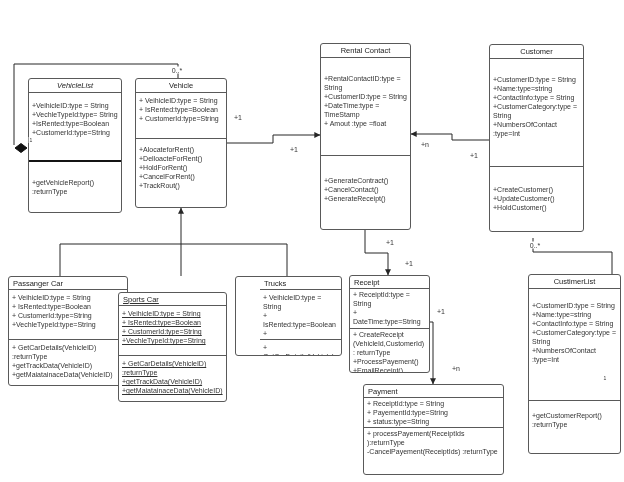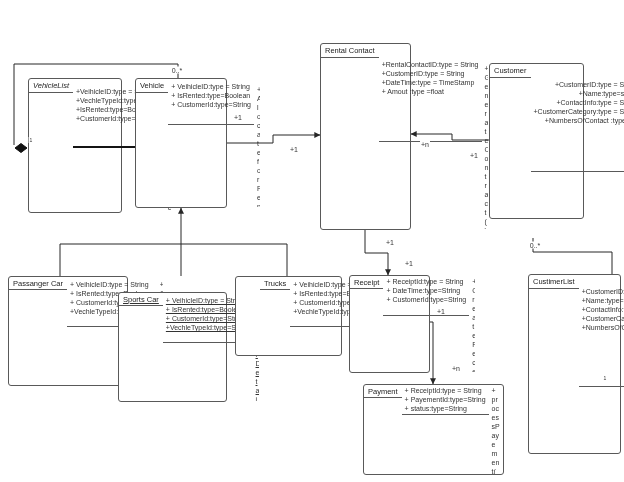--- a/index.html
+++ b/index.html
@@ -6,21 +6,21 @@
   #canvas{position:relative;width:624px;height:482px;background:#ffffff;overflow:hidden;
           font-family:"Liberation Sans",sans-serif;}
   #wires{position:absolute;left:0;top:0;width:624px;height:482px;z-index:1;}
   .wire{fill:none;stroke:#262626;stroke-width:1;}
   .diamond{fill:#111;stroke:#111;}
   .title-box{position:absolute;left:145px;top:8px;width:282px;height:29px;box-sizing:border-box;
              border:1px solid #4d4d4d;border-radius:8px;background:#fff;display:flex;
              align-items:center;justify-content:center;z-index:2;}
   .title-text{font-size:11.5px;color:#111;text-decoration:underline;text-underline-offset:2px;}
   .uml-class{position:absolute;box-sizing:border-box;background:#fff;border:1px solid #595959;
-             border-radius:3px;display:flex;flex-direction:row;color:#333;z-index:2;}
+             border-radius:3px;display:flex;flex-direction:column;color:#333;z-index:2;}
   .uml-title{flex:0 0 auto;box-sizing:border-box;display:flex;align-items:center;justify-content:center;
              border-bottom:1px solid #595959;font-size:7.5px;color:#222;padding:0 4px;overflow:hidden;}
   .uml-title.left{justify-content:flex-start;}
   .uml-attrs{flex:0 0 auto;box-sizing:border-box;border-bottom:1px solid #595959;
              font-size:7px;line-height:9px;padding:2px 3px;overflow:hidden;overflow-wrap:break-word;}
   .uml-attrs.thick{border-bottom:2px solid #141414;}
   .uml-methods{flex:1 1 auto;box-sizing:border-box;font-size:7px;line-height:9px;padding:2px 3px;
                overflow:hidden;overflow-wrap:break-word;}
   .uml-line{min-height:9px;}
   .mlabel{position:absolute;z-index:3;font-size:7px;color:#333;background:#fff;padding:0 1px;
@@ -83,21 +83,21 @@
         <div class="uml-line">+CustomerID:type = String</div>
         <div class="uml-line">+DateTime:type = TimeStamp</div>
         <div class="uml-line">+ Amout :type =float</div>
       </div>
       <div class="uml-methods" style="padding-top: 20px;">
         <div class="uml-line">+GenerateContract()</div>
         <div class="uml-line">+CancelContact()</div>
         <div class="uml-line">+GenerateReceipt()</div>
       </div>
     </div>
-    <div class="uml-class" style="left: 489px; top: 63px; width: 95px; height: 156px; text-align: right;">
+    <div class="uml-class" style="left: 489px; top: 44px; width: 95px; height: 188px;">
       <div class="uml-title" style="height: 14px;">Customer</div>
       <div class="uml-attrs" style="height: 108px; padding-top: 16px;">
         <div class="uml-line">+CustomerID:type = String</div>
         <div class="uml-line">+Name:type=string</div>
         <div class="uml-line">+ContactInfo:type = String</div>
         <div class="uml-line">+CustomerCategory:type = String</div>
         <div class="uml-line">+NumbersOfContact :type=Int</div>
       </div>
       <div class="uml-methods" style="padding-top: 18px;">
         <div class="uml-line">+CreateCustomer()</div>

